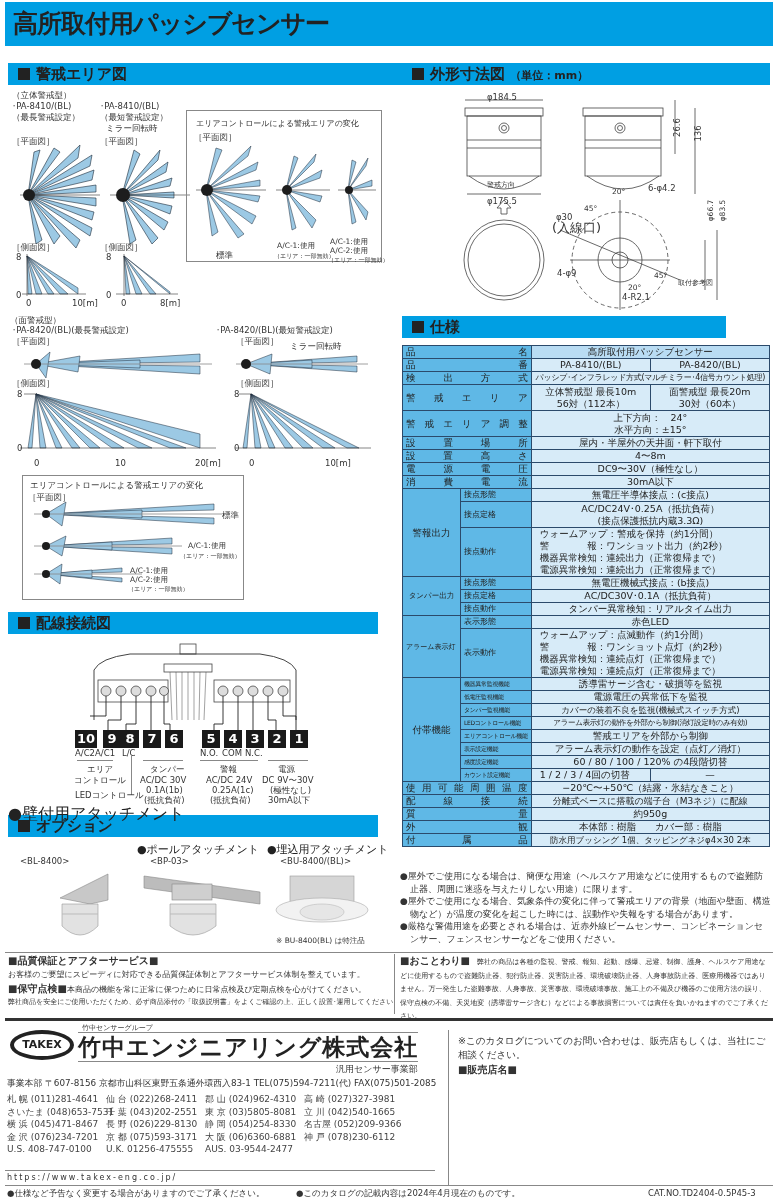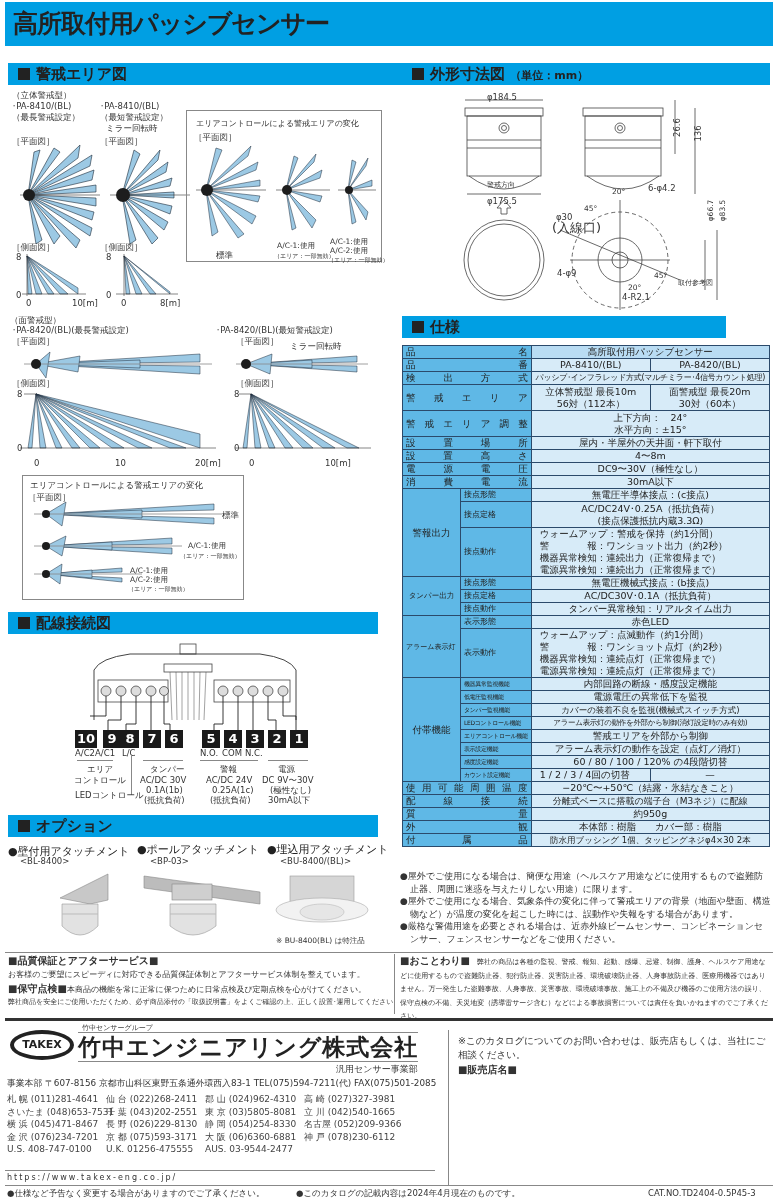--- a/index.html
+++ b/index.html
@@ -478,21 +478,21 @@
           <div>ウォームアップ：点滅動作（約1分間）</div>
           <div>警　　　　報：ワンショット点灯（約2秒）</div>
           <div>機器異常検知：連続点灯（正常復帰まで）</div>
           <div>電源異常検知：連続点灯（正常復帰まで）</div>
         </td>
   </tr>
 
   <tr>
     <td class="k" rowspan="8" style="text-align:center">付帯機能</td>
     <td class="ks">機器異常監視機能</td>
-    <td class="v" colspan="2">内部回路の断線・感度設定機能</td>
+    <td class="v" colspan="2">誘導雷サージ含む・破損等を監視</td>
   </tr>
   <tr>
         <td class="ks">低電圧監視機能</td>
         <td class="v" colspan="2">電源電圧の異常低下を監視</td>
       </tr>
   <tr>
         <td class="ks">タンパー監視機能</td>
         <td class="v" colspan="2" style="font-size:8.5px">カバーの装着不良を監視(機械式スイッチ方式)</td>
       </tr>
   <tr>
@@ -653,21 +653,21 @@
 <div class="lbl" style="left:144px;top:795px">(抵抗負荷)</div>
 <div class="lbl" style="left:220px;top:764px">警報</div>
 <div class="lbl" style="left:206px;top:775px">AC/DC 24V</div>
 <div class="lbl" style="left:212px;top:785px">0.25A(1c)</div>
 <div class="lbl" style="left:210px;top:795px">(抵抗負荷)</div>
 <div class="lbl" style="left:278px;top:764px">電源</div>
 <div class="lbl" style="left:262px;top:775px">DC 9V〜30V</div>
 <div class="lbl" style="left:270px;top:785px">(極性なし)</div>
 <div class="lbl" style="left:268px;top:795px">30mA以下</div>
 
-<div class="lbl" style="left:8px;top:845px;font-size:11px;line-height:14px;color:#222">●壁付用アタッチメント</div>
+<div class="lbl" style="left:8px;top:807px;font-size:16px;line-height:14px;color:#222">●壁付用アタッチメント</div>
 <div class="lbl" style="left:20px;top:856px">&lt;BL-8400&gt;</div>
 <div class="lbl" style="left:137px;top:843px;font-size:11px;line-height:14px;color:#222">●ポールアタッチメント</div>
 <div class="lbl" style="left:150px;top:856px">&lt;BP-03&gt;</div>
 <div class="lbl" style="left:267px;top:843px;font-size:11px;line-height:14px;color:#222">●埋込用アタッチメント</div>
 <div class="lbl" style="left:280px;top:856px">&lt;BU-8400/(BL)&gt;</div>
 <div class="lbl" style="left:276px;top:935px;font-size:7.5px">※ BU-8400(BL) は特注品</div>
 
 <svg style="left:50px;top:870px" width="60" height="75">
   <polygon points="10,28 58,4 58,30 40,34" fill="#c8c8c8" stroke="#888" stroke-width="0.6"></polygon>
   <path d="M12 34 L48 34 L48 56 Q30 74 12 56 Z" fill="#e2e2e2" stroke="#999" stroke-width="0.6"></path>

